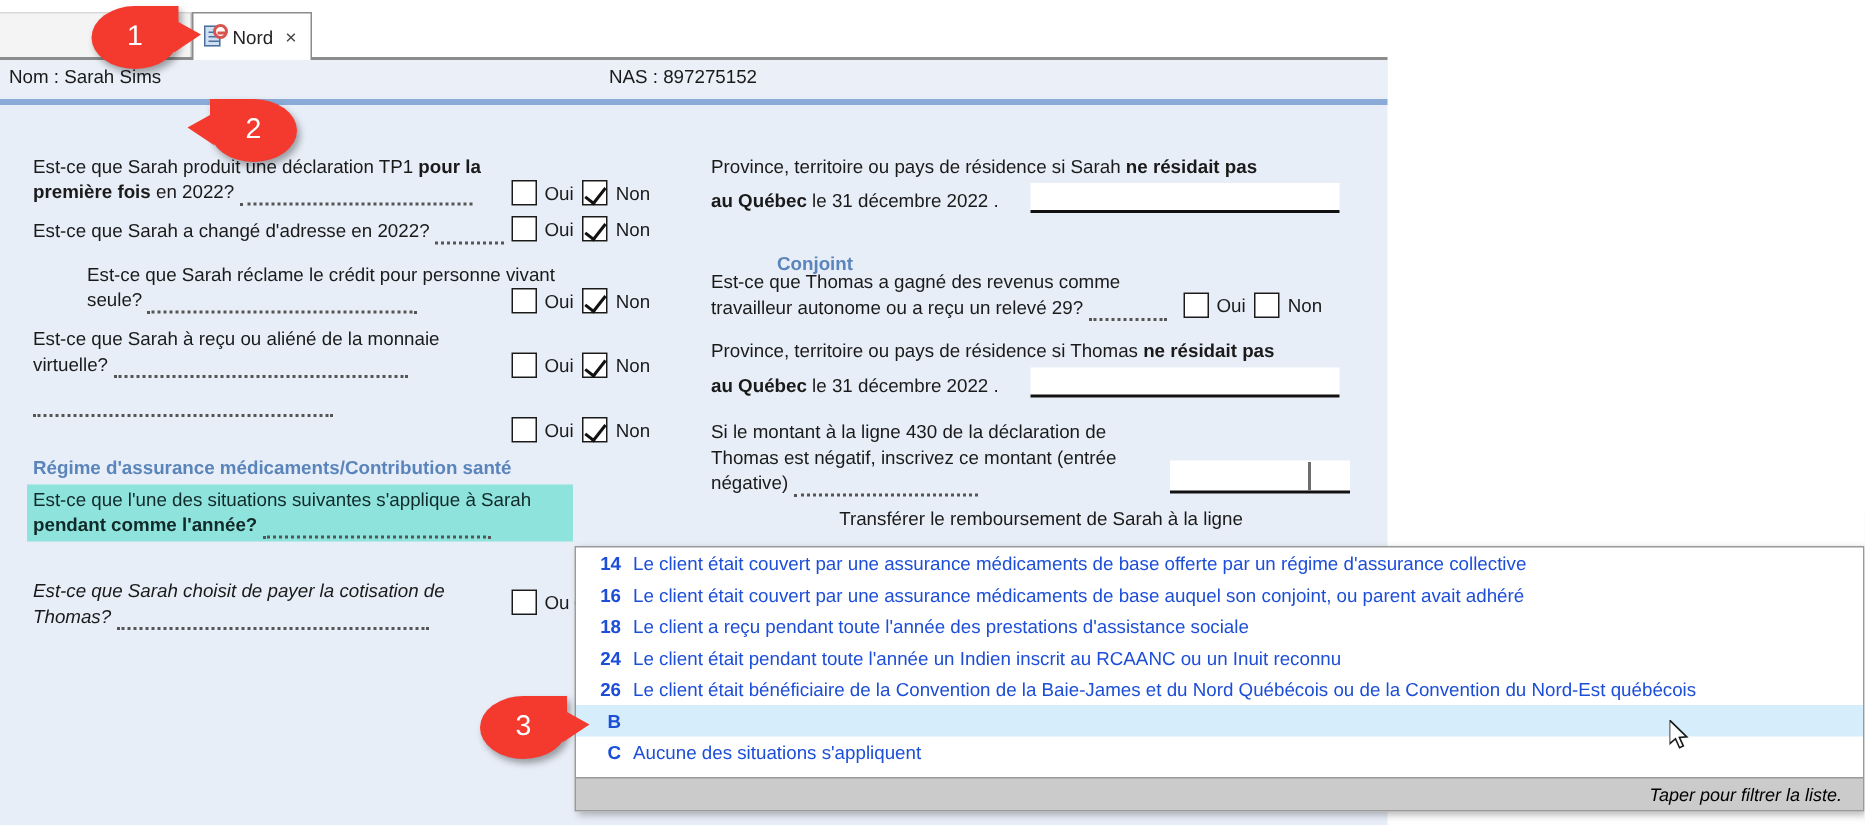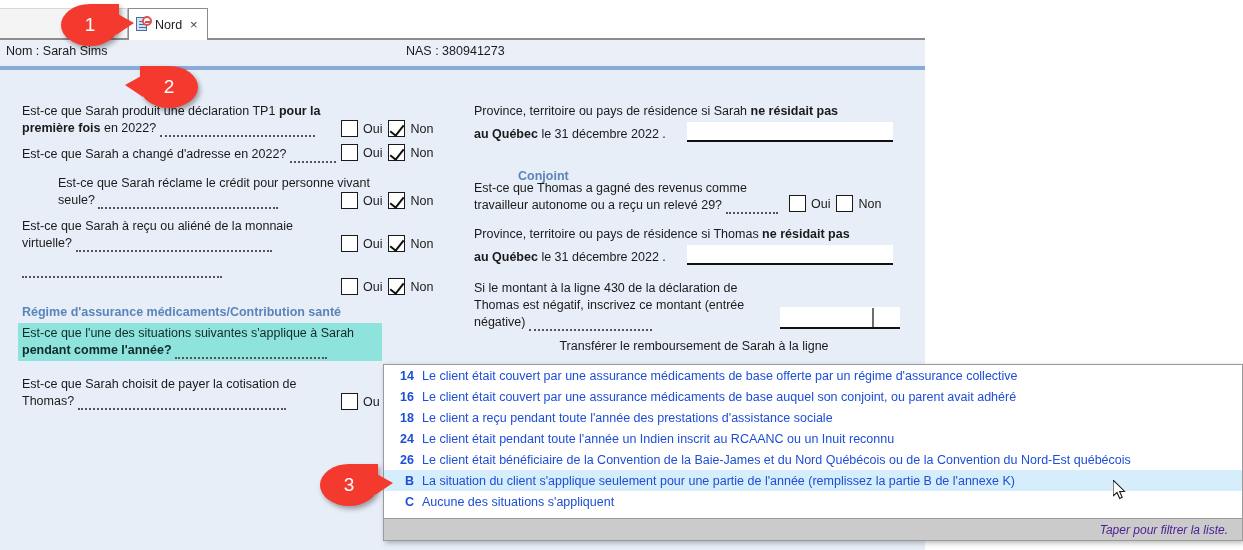--- a/index.html
+++ b/index.html
@@ -160,21 +160,21 @@
   }
   .dd-item.sel { background: #d6eefb; }
   .dd-code {
     font-weight: bold; width: 26px; text-align: right; flex: none; margin-right: 8px;
   }
   .dd-footer {
     position: absolute; left: 0; bottom: 0; width: 858px; height: 22px;
     background: #cbcbcb; border-top: 1px solid #9a9a9a;
     display: flex; align-items: center; justify-content: flex-end;
     padding-right: 14px;
-    font-size: 12px; font-style: italic; color: #4c1d95;
+    font-size: 12px; font-style: italic; color: #000000;
   }
   .cursor {
     position: absolute; left: 1113px; top: 480px; width: 14px; height: 20px; z-index: 20;
   }
 
   
   .marker {
     position: absolute; width: 58px; height: 42px; z-index: 40;
   }
   .marker .bubble {
@@ -219,21 +219,21 @@
       <span class="tab-label">Nord</span>
       <span class="tab-close">×</span>
     </div>
     <div class="tabstrip-underline"></div>
   </div>
 
   <div class="form-panel">
 
     <div class="id-bar">
       <span class="nom">Nom : Sarah Sims</span>
-      <span class="nas">NAS : 380941273</span>
+      <span class="nas">NAS : 897275152</span>
     </div>
     <div class="blue-rule"></div>
 
 
     <div class="cols">
 
       <div class="colL">
 
         <div class="q qtext" style="left:22px; top:5px; width:322px;">
           <span>Est-ce que Sarah produit une déclaration TP1 </span><b>pour la première fois</b><span> en 2022?</span>
@@ -290,21 +290,21 @@
         </div>
 
         <div class="subhead" style="left:22px; top:207px;">Régime d'assurance médicaments/Contribution santé</div>
 
         <div class="highlight-row" style="left:18px; top:225px; width:364px; height:38px;"></div>
         <div class="hl-text" style="left:22px; top:227px; width:355px;">
           <span>Est-ce que l'une des situations suivantes s'applique à Sarah </span><b>pendant comme l'année?</b>
           <span class="dots" style="width:152px;"></span>
         </div>
 
-        <div class="q qtext" style="left:22px; top:278px; width:322px;">
+        <div class="q qtext" style="left:22px; top:288px; width:322px;font-style:italic;">
           <span>Est-ce que Sarah choisit de payer la cotisation de Thomas?</span>
           <span class="dots" style="width:208px;"></span>
         </div>
         <div class="cbrow" style="left:341px; top:295px;">
           <span class="cb"></span>
           <span class="cblabel">Ou</span>
         </div>
       </div>
 
       <div class="colR">
@@ -371,21 +371,20 @@
     <div class="dd-item">
       <span class="dd-code">24</span>
       <span class="dd-label">Le client était pendant toute l'année un Indien inscrit au RCAANC ou un Inuit reconnu</span>
     </div>
     <div class="dd-item">
       <span class="dd-code">26</span>
       <span class="dd-label">Le client était bénéficiaire de la Convention de la Baie-James et du Nord Québécois ou de la Convention du Nord-Est québécois</span>
     </div>
     <div class="dd-item sel">
       <span class="dd-code">B</span>
-      <span class="dd-label">La situation du client s'applique seulement pour une partie de l'année (remplissez la partie B de l'annexe K)</span>
     </div>
     <div class="dd-item">
       <span class="dd-code">C</span>
       <span class="dd-label">Aucune des situations s'appliquent</span>
     </div>
     <div class="dd-footer">Taper pour filtrer la liste.</div>
   </div>
 
   <svg class="cursor" viewBox="0 0 14 20">
     <polygon points="0,0 0,16 4,12.5 6.7,18.5 9.2,17.3 6.6,11.6 11.5,11.2" fill="#ffffff" stroke="#1a1a1a" stroke-width="1.1"></polygon>

